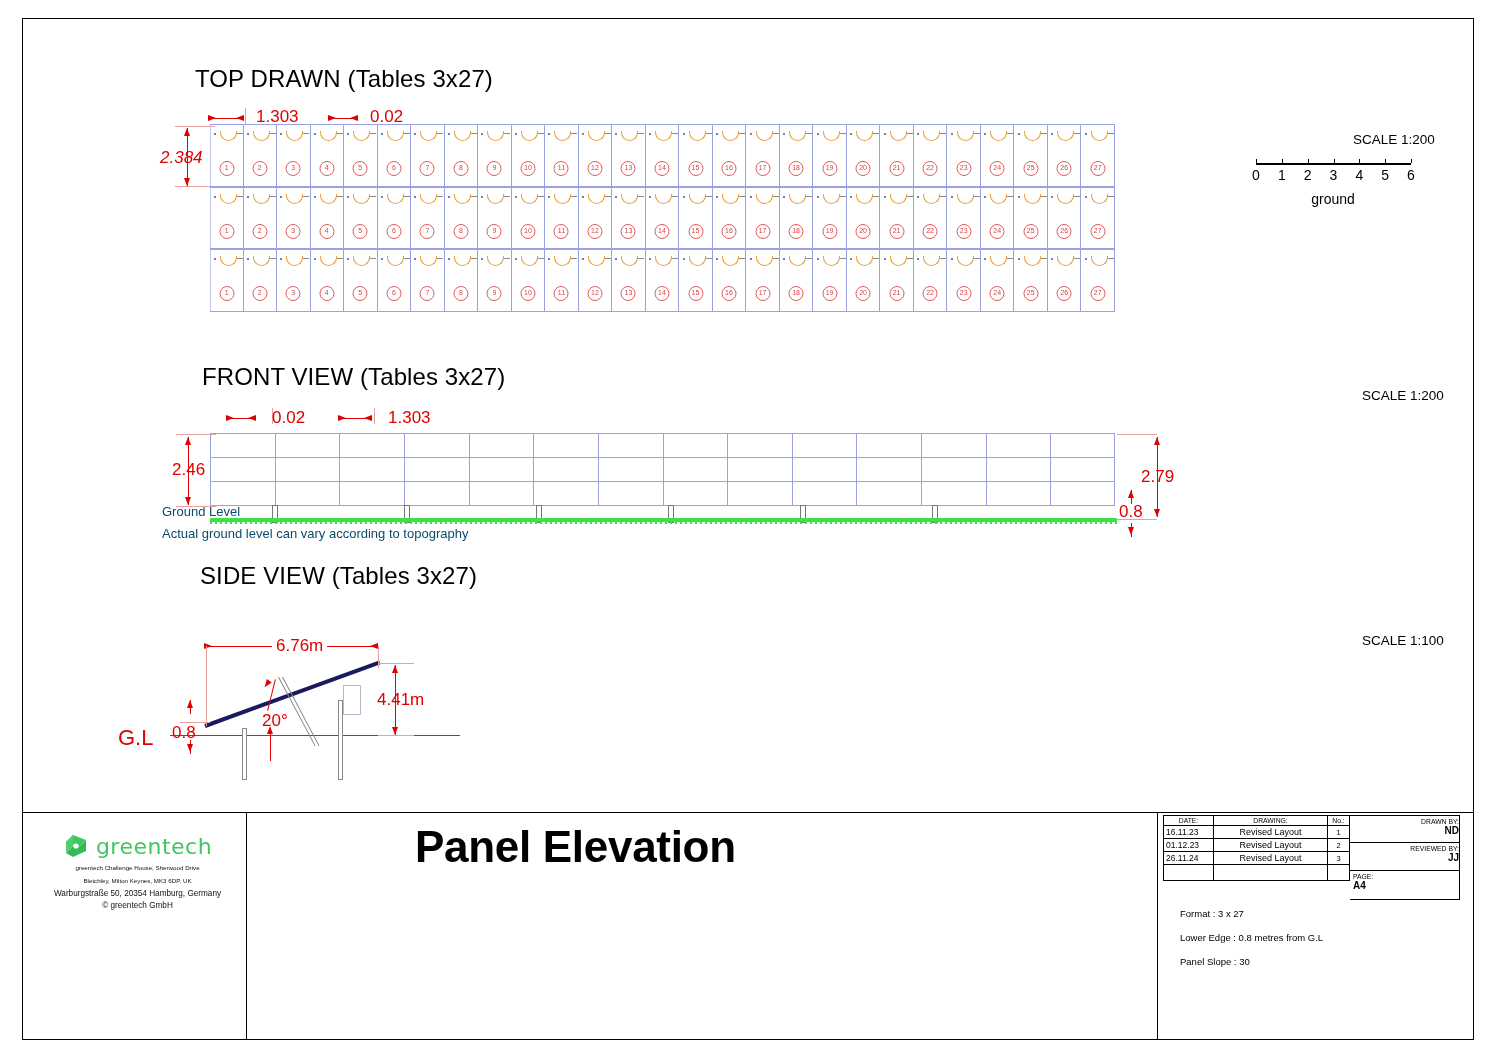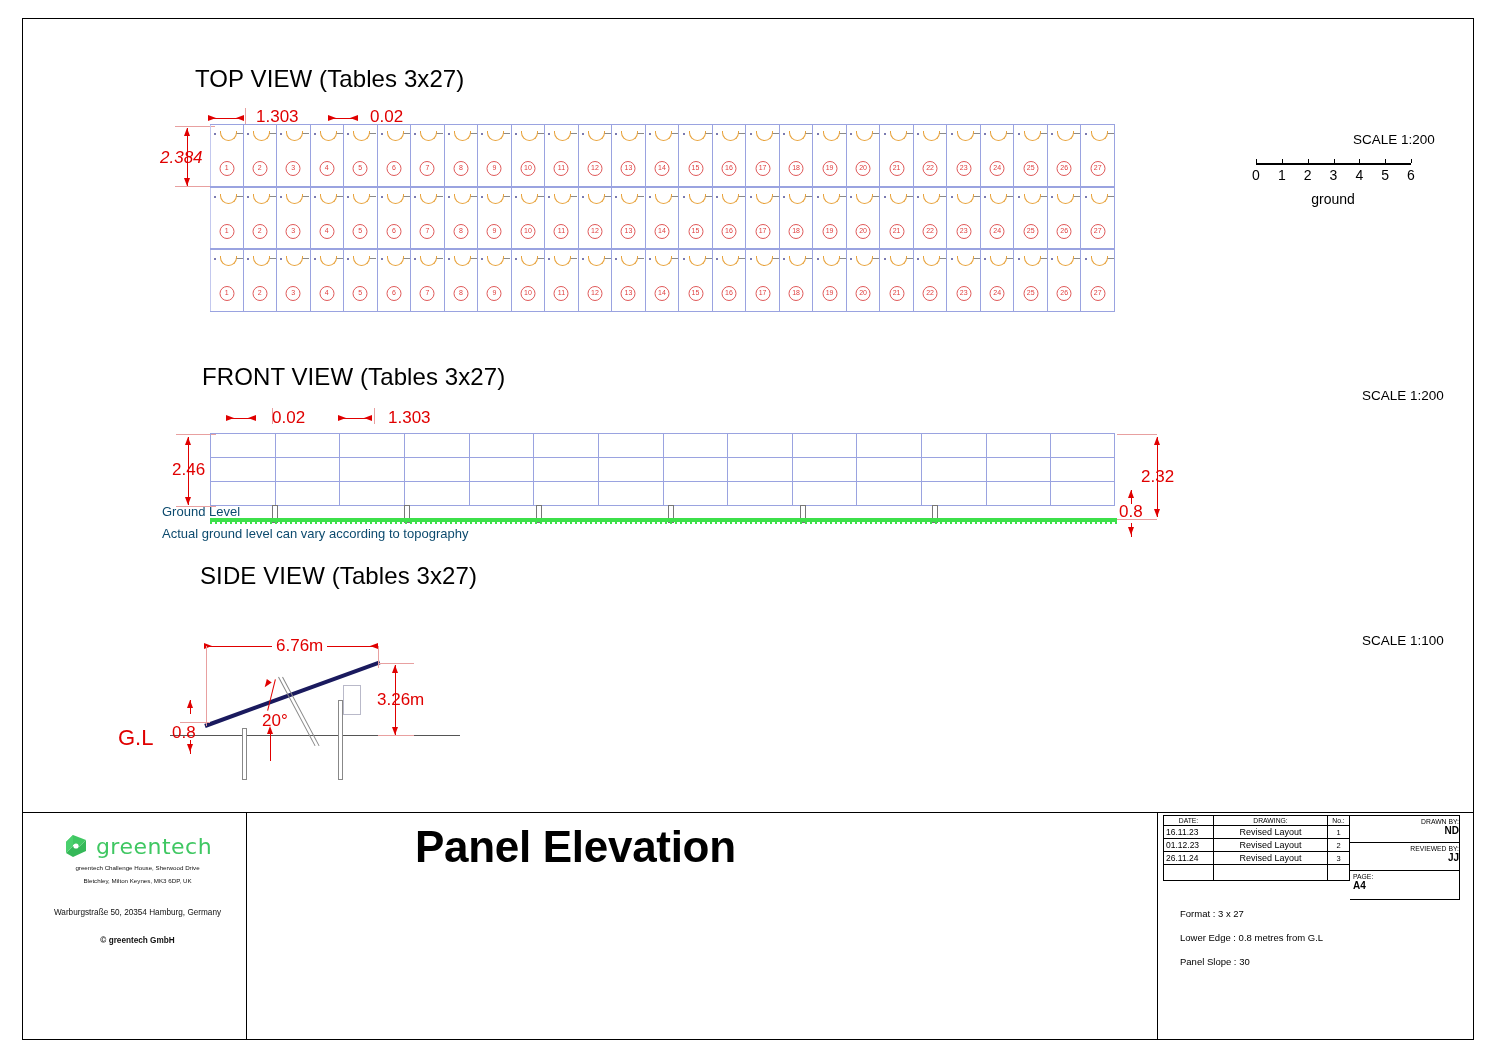--- a/index.html
+++ b/index.html
@@ -68,21 +68,21 @@
 
   
   .tb-hline{position:absolute;height:0;border-top:1px solid #000;}
   .tb-vline{position:absolute;width:0;border-left:1px solid #000;}
   #doc-title{position:absolute;left:415px;top:822px;font-size:44px;font-weight:bold;
              letter-spacing:-.3px;white-space:nowrap;}
   #logo-block{position:absolute;left:30px;top:833px;width:215px;text-align:center;}
   .logo-row{display:flex;align-items:center;justify-content:center;gap:7px;}
   .logo-word{font-size:22px;color:#3fc762;letter-spacing:.5px;font-family:"DejaVu Sans",sans-serif;}
   .addr1{font-size:6.2px;line-height:8.4px;margin-top:5px;color:#111;}
-  .addr2{font-size:8.2px;line-height:12px;margin-top:21px;color:#111;}
+  .addr2{font-size:8.2px;line-height:12px;margin-top:2px;color:#111;}
 
   
   #revtable{position:absolute;left:1163px;top:815px;width:187px;
             border-collapse:collapse;font-size:8px;}
   #revtable td,#revtable th{border:1px solid #000;padding:1px 2px;font-weight:normal;}
   .rt-date{width:45px;text-align:left;font-size:8.5px;}
   .rt-draw{text-align:center;font-size:9px;}
   .rt-no{width:17px;text-align:center;font-size:7.5px;}
   .rt-head{font-size:6.8px;text-align:center;}
   .byblock{position:absolute;left:1350px;top:815px;width:110px;}
@@ -91,21 +91,21 @@
   .byc .val{font-size:10px;font-weight:bold;}
   .byc.pg{text-align:left;padding-left:3px;}
   .notes-block{position:absolute;left:1180px;top:902px;font-size:9.5px;line-height:24px;}
 </style>
 </head>
 <body>
 
 <div class="frame"></div>
 <div class="frame-inner-v"></div>
 
-<div class="view-title" style="left:195px;top:65px;">TOP VIEW (Tables 3x27)</div>
+<div class="view-title" style="left:195px;top:65px;">TOP DRAWN (Tables 3x27)</div>
 <div class="scale-label" style="left:1353px;top:132px;">SCALE 1:200</div>
 
 <div class="rline-v" style="left:187px;top:128px;height:58px;"></div>
 <div class="arrow-u" style="left:183.5px;top:128px;"></div>
 <div class="arrow-d" style="left:183.5px;top:178px;"></div>
 <div class="rline-thin" style="left:175px;top:126px;width:40px;"></div>
 <div class="rline-thin" style="left:175px;top:186px;width:40px;"></div>
 <div class="dim" style="left:160px;top:148px;font-style:italic;">2.384</div>
 
 <div class="rline-h" style="left:212px;top:118px;width:32px;"></div>
@@ -653,21 +653,21 @@
 <div class="arrow-d" style="left:184.5px;top:497px;"></div>
 <div class="rline-thin" style="left:176px;top:434px;width:40px;"></div>
 <div class="rline-thin" style="left:176px;top:506px;width:40px;"></div>
 <div class="dim" style="left:172px;top:460px;">2.46</div>
 
 <div class="rline-thin" style="left:1117px;top:434px;width:40px;"></div>
 <div class="rline-thin" style="left:1117px;top:519px;width:40px;"></div>
 <div class="rline-v" style="left:1157px;top:437px;height:80px;"></div>
 <div class="arrow-u" style="left:1153.5px;top:437px;"></div>
 <div class="arrow-d" style="left:1153.5px;top:509px;"></div>
-<div class="dim" style="left:1141px;top:467px;">2.32</div>
+<div class="dim" style="left:1141px;top:467px;">2.79</div>
 <div class="rline-v" style="left:1131px;top:490px;height:14px;"></div>
 <div class="arrow-u" style="left:1127.5px;top:490px;"></div>
 <div class="rline-v" style="left:1131px;top:523px;height:14px;"></div>
 <div class="arrow-d" style="left:1127.5px;top:527px;"></div>
 <div class="dim" style="left:1119px;top:502px;">0.8</div>
 
 <div id="frontview">
     <div class="fv-hline" style="top: 0px;"></div>
     <div class="fv-hline" style="top: 24px;"></div>
     <div class="fv-hline" style="top: 48px;"></div>
@@ -719,21 +719,21 @@
 <div class="arrow-l" style="left:370px;top:642.5px;"></div>
 <div class="rline-thin" style="left:206px;top:646px;border-top:none;border-left:1px solid #e8a0a0;height:80px;width:0;"></div>
 <div class="rline-thin" style="left:378px;top:646px;border-top:none;border-left:1px solid #e8a0a0;height:22px;width:0;"></div>
 <div class="dim" style="left:272px;top:636px;background:#fff;padding:0 4px;">6.76m</div>
 
 <div class="rline-v" style="left:395px;top:665px;height:70px;"></div>
 <div class="arrow-u" style="left:391.5px;top:665px;"></div>
 <div class="arrow-d" style="left:391.5px;top:727px;"></div>
 <div class="rline-thin" style="left:378px;top:663px;width:36px;"></div>
 <div class="rline-thin" style="left:378px;top:735px;width:36px;"></div>
-<div class="dim" style="left:377px;top:690px;">3.26m</div>
+<div class="dim" style="left:377px;top:690px;">4.41m</div>
 
 <div class="rline-v" style="left:190px;top:700px;height:14px;"></div>
 <div class="arrow-u" style="left:186.5px;top:700px;"></div>
 <div class="rline-v" style="left:190px;top:740px;height:14px;"></div>
 <div class="arrow-d" style="left:186.5px;top:744px;"></div>
 <div class="rline-thin" style="left:180px;top:722px;width:30px;"></div>
 <div class="dim" style="left:172px;top:723px;">0.8</div>
 
 <div class="rline-v" style="left:271px;top:679px;height:32px;transform:rotate(14deg);"></div>
 <div class="arrow-d" style="left:264px;top:680px;transform:rotate(35deg);"></div>
@@ -753,21 +753,21 @@
       <polygon points="3,9 10,2 23,7 16,14" fill="#3fc762"></polygon>
       <polygon points="3,9 10,2 10,13 3,20" fill="#4ad06d"></polygon>
       <polygon points="3,20 10,13 16,14 23,7 23,18 10,24" fill="#35b858"></polygon>
       <circle cx="13" cy="13" r="2.6" fill="#ffffff"></circle>
     </svg>
     <span class="logo-word">greentech</span>
   </div>
   <div class="addr1">greentech Challenge House, Sherwood Drive</div>
   <div class="addr1">Bletchley, Milton Keynes, MK3 6DP, UK</div>
   <div class="addr2">Warburgstraße 50, 20354 Hamburg, Germany</div>
-  <div class="addr2" style="margin-top:16px;font-weight:bold;">© greentech GmbH</div>
+  <div class="addr2" style="margin-top:0;">© greentech GmbH</div>
 </div>
 
 <table id="revtable">
   <tbody>
       <tr>
     <th class="rt-head">DATE:</th>
     <th class="rt-head">DRAWING:</th>
     <th class="rt-head">No.:</th>
   </tr>
   <tr>

